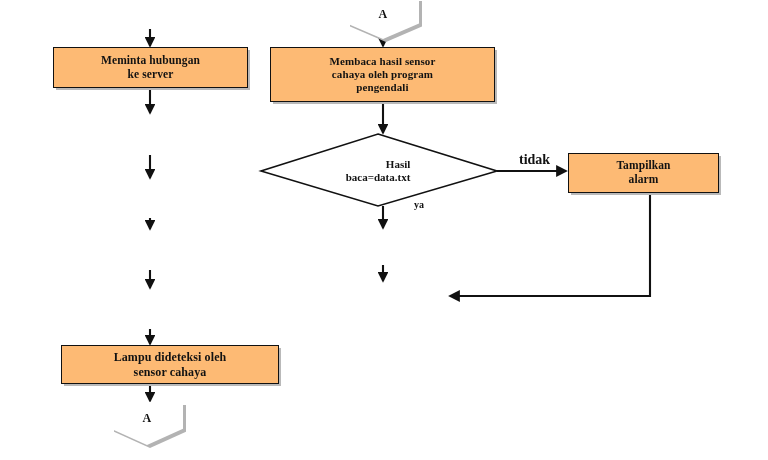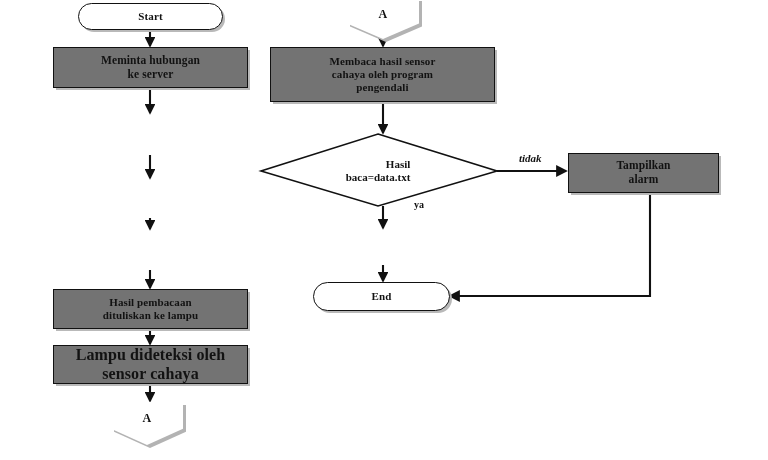--- a/index.html
+++ b/index.html
@@ -37,21 +37,21 @@
     text-align: center;
     color: #121212;
     font-weight: bold;
     line-height: 1.18;
     letter-spacing: 0.1px;
     white-space: pre-line;
   }
   
   .proc {
     border: 1.6px solid #111111;
-    background: #737373;
+    background: #fdba74;
     box-shadow: 2.5px 2.5px 0 -0.5px #b9b9b9;
   }
   
   .term {
     border: 1.7px solid #111111;
     background: #ffffff;
     border-radius: 999px;
     box-shadow: 2.5px 2.5px 0 -0.5px #b9b9b9;
   }
   
@@ -119,50 +119,46 @@
       <line x1="383" y1="265" x2="383" y2="281" marker-end="url(#arrow)"></line>
 
       <line x1="497" y1="171" x2="566" y2="171" marker-end="url(#arrowThin)"></line>
 
       <path d="M 650 193 L 650 296 L 450 296" marker-end="url(#arrowThin)"></path>
 
       <polygon points="378,134 497,171 378,206 261,171" fill="#ffffff" stroke="#111111" stroke-width="1.6"></polygon>
     </g>
   </svg>
 
-  <div class="node term" style="left:78px; top:3px; width:145px; height:27px; font-size:11px;">Start</div>
 
   <div class="node proc" style="left:53px; top:47px; width:195px; height:41px; font-size:11.5px;">Meminta hubungan
 ke server</div>
 
 
 
 
-  <div class="node proc" style="left:53px; top:289px; width:195px; height:40px; font-size:11px;">Hasil pembacaan
-dituliskan ke lampu</div>
 
-  <div class="node proc" style="left:53px; top:345px; width:195px; height:39px; font-size:16px;">Lampu dideteksi oleh
+  <div class="node proc" style="left:61px; top:345px; width:218px; height:39px; font-size:12px;">Lampu dideteksi oleh
 sensor cahaya</div>
 
   <div class="conn-shadow" style="left:114px; top:405px; width:72px; height:43px;"></div>
   <div class="node conn" style="left:111px; top:402px; width:72px; height:43px; font-size:12px;">A</div>
 
   <div class="conn-shadow" style="left:350px; top:1px; width:72px; height:41px;"></div>
   <div class="node conn" style="left:347px; top:-2px; width:72px; height:41px; font-size:12px;">A</div>
 
   <div class="node proc" style="left:270px; top:47px; width:225px; height:55px; font-size:11px;">Membaca hasil sensor
 cahaya oleh program
 pengendali</div>
 
   <div class="diamond-label" style="left:303px; top:150px; width:150px; height:42px; font-size:11px;">Hasil
 baca=data.txt</div>
 
-  <div class="edge-label" style="left:519px; top:152px; font-size:11px;font-style:italic;">tidak</div>
+  <div class="edge-label" style="left:519px; top:152px; font-size:14px;">tidak</div>
 
   <div class="edge-label" style="left:414px; top:199px; font-size:10px;">ya</div>
 
   <div class="node proc" style="left:568px; top:153px; width:151px; height:40px; font-size:11.5px;">Tampilkan
 alarm</div>
 
 
-  <div class="node term" style="left:313px; top:282px; width:137px; height:29px; font-size:11px;">End</div>
 
 </div>
 
 </body></html>

